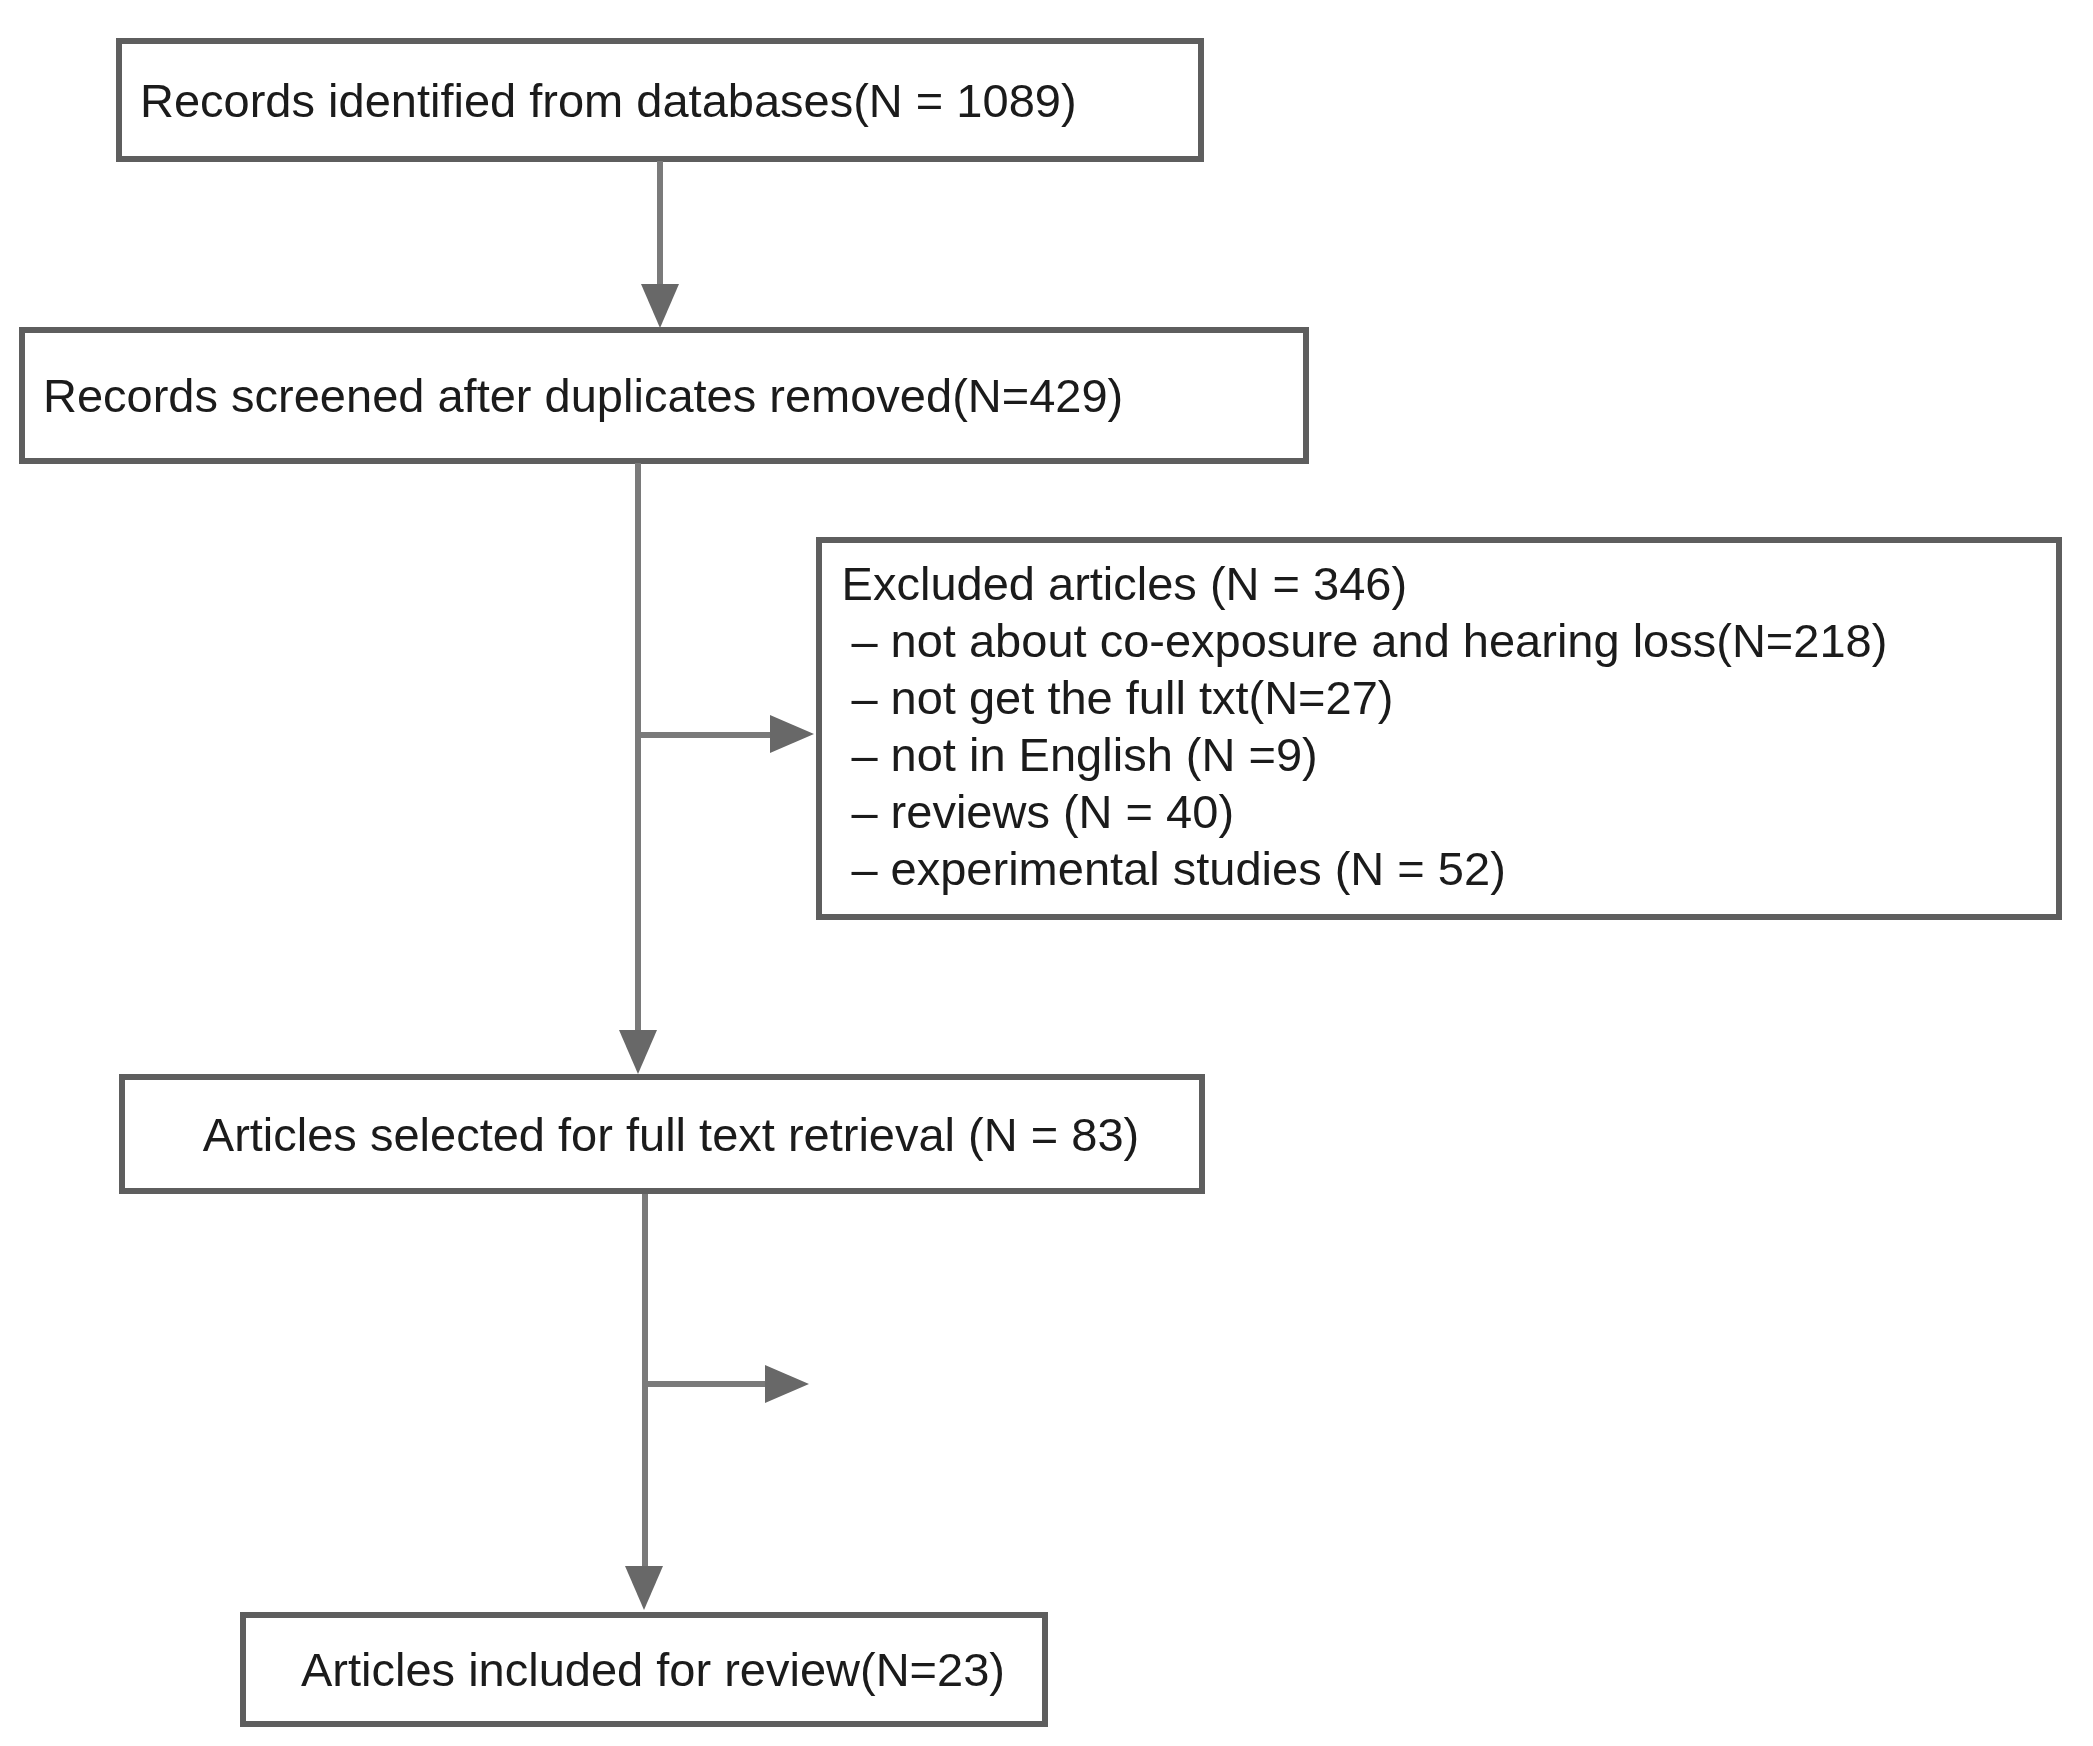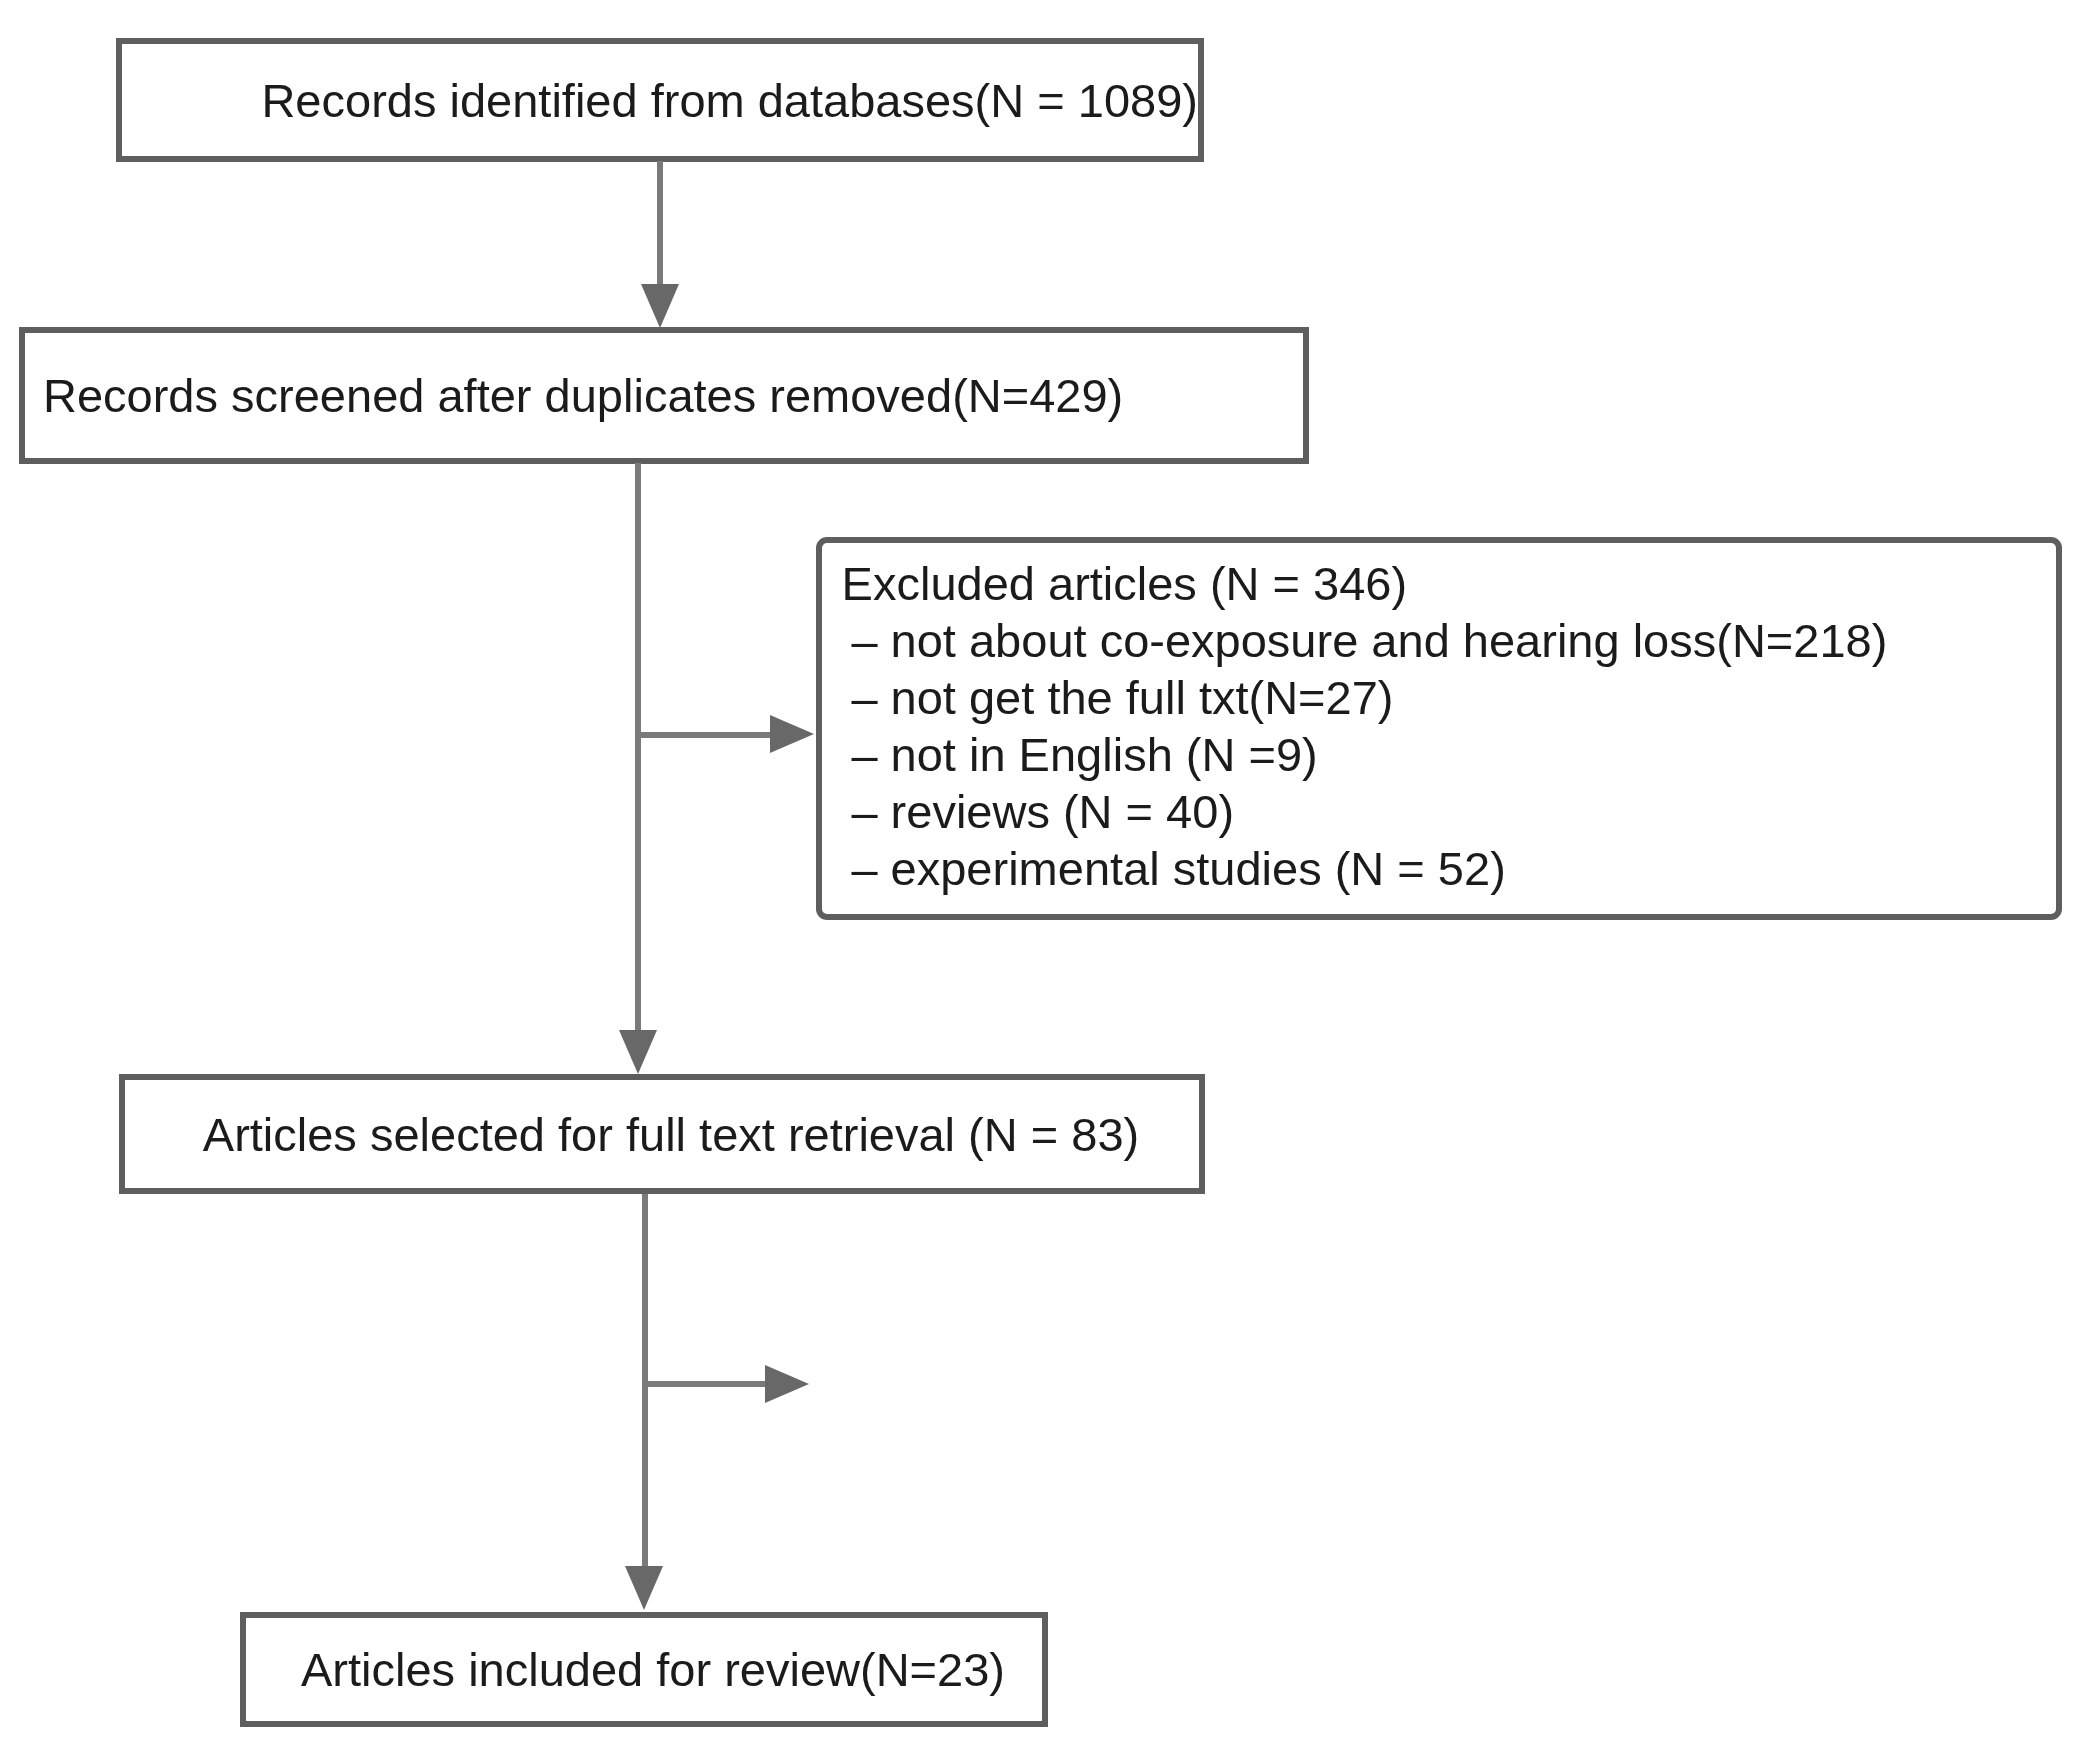--- a/index.html
+++ b/index.html
@@ -30,21 +30,20 @@
     font-size:47px;
   }
   .single{
     display:flex;
     align-items:center;
     padding-left:18px;
     white-space:nowrap;
   }
   .multi{
     padding:11.5px 14.7px 11.5px 19.6px;
-    border-radius:11px;
   }
   .multi .line{
     line-height:57px;
     white-space:nowrap;
   }
   .multi .line.indent{
     padding-left:9.8px;
   }
   .vline{
     position:absolute;
@@ -65,21 +64,21 @@
   }
   .head-right{
     position:absolute;
     width:0;height:0;
     border-top:19.6px solid transparent;
     border-bottom:19.6px solid transparent;
     border-left:44px solid var(--arrowhead);
   }
 
   
-  #box-identified{left:116px;top:38px;width:1088px;height:124px;justify-content:flex-end;}
+  #box-identified{left:116px;top:38px;width:1088px;height:124px;}
   #box-screened{left:19px;top:327px;width:1290px;height:137px;}
   #box-excl1{left:816px;top:537px;width:1246px;height:383px;}
   #box-fulltext{left:119px;top:1074px;width:1086px;height:120px;justify-content:center;}
   #box-excl2{left:813px;top:1246px;width:894px;height:276px;}
   #box-included{left:240px;top:1612px;width:808px;height:115px;justify-content:center;}
 
   
   #a1-line{left:657px;top:161px;height:124px;}
   #a1-head{left:641px;top:284px;}
   #a2-line{left:635px;top:463px;height:569px;}

